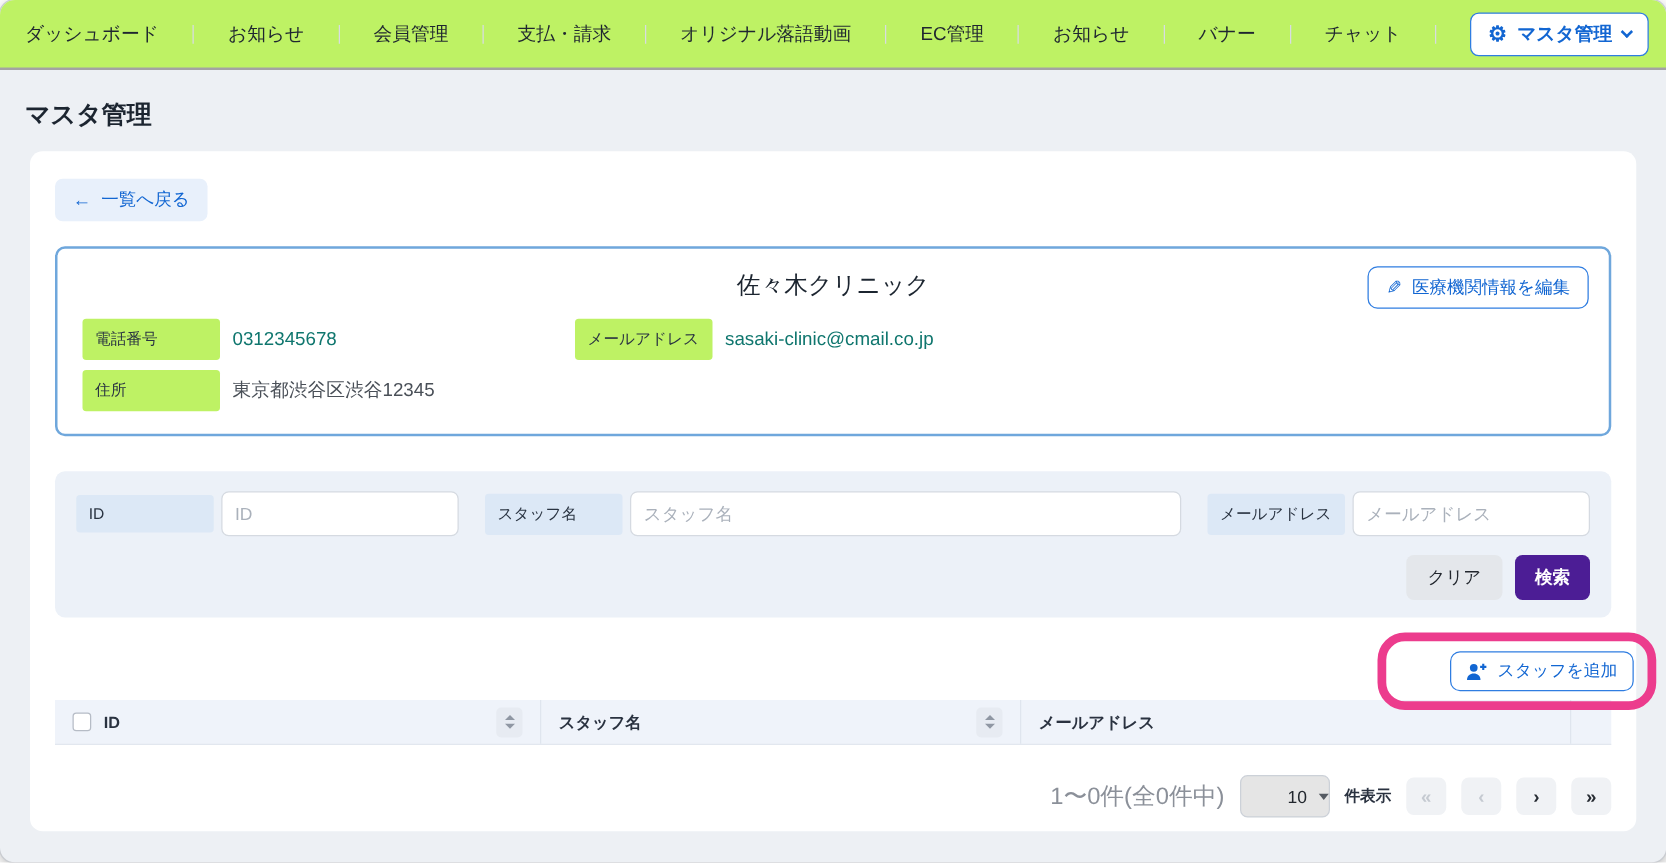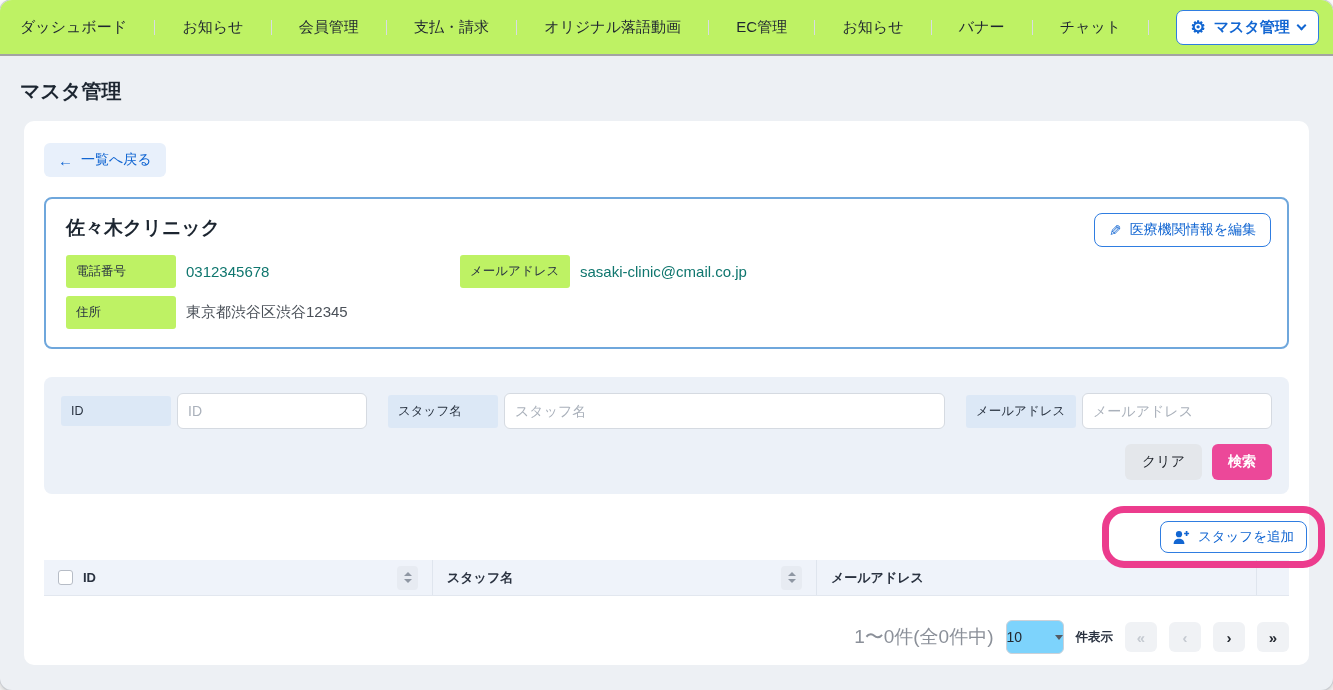--- a/index.html
+++ b/index.html
@@ -64,21 +64,21 @@
   }
   .back-arrow { font-size: 15px; line-height: 1; }
 
   
   .clinic-card {
     position: relative;
     margin-top: 20px;
     border: 2px solid #6fa7dc; border-radius: 8px;
     padding: 16px 20px 18px;
   }
-  .clinic-name { font-size: 19px; font-weight: 700; color: #1c2530; }
+  .clinic-name { font-size: 19px; font-weight: 400; color: #1c2530; text-align: center; }
   .edit-btn {
     position: absolute; top: 14px; right: 16px;
     display: inline-flex; align-items: center; gap: 8px;
     border: 1px solid #2f7de1; border-radius: 8px; background: #fff;
     color: #1266d2; font-size: 14px; padding: 7px 14px; cursor: pointer;
   }
   .pencil { font-size: 15px; line-height: 1; transform: scaleX(-1); }
   .info-grid {
     margin-top: 14px;
     display: grid;
@@ -111,21 +111,21 @@
   .in-id { width: 190px; margin-left: 6px; }
   .in-staff { width: 442px; margin-left: 6px; }
   .in-mail { width: 190px; margin-left: 6px; }
   .gap { width: 21px; flex: 0 0 21px; }
   .search-actions { display: flex; justify-content: flex-end; gap: 10px; margin-top: 15px; }
   .btn-clear {
     background: #e4e7eb; color: #22272e; border: none; border-radius: 6px;
     height: 36px; padding: 0 17px; font-size: 14px; cursor: pointer; font-family: inherit;
   }
   .btn-search {
-    background: #ec4899; color: #fff; border: none; border-radius: 6px;
+    background: #4c1d95; color: #fff; border: none; border-radius: 6px;
     height: 36px; padding: 0 16px; font-size: 14px; font-weight: 600; cursor: pointer; font-family: inherit;
   }
 
   
   .add-staff-row { position: relative; height: 52px; margin-top: 14px; }
   .highlight-ring {
     position: absolute; top: -2px; right: -36px; z-index: 5;
     border: 7px solid #ec3c8d; border-radius: 22px;
     padding: 8px 11px; background: transparent;
   }
@@ -165,23 +165,23 @@
   .tri-up { width:0; height:0; border-left:4px solid transparent; border-right:4px solid transparent; border-bottom:4px solid #8f97a3; }
   .tri-dn { width:0; height:0; border-left:4px solid transparent; border-right:4px solid transparent; border-top:4px solid #8f97a3; }
 
   
   .pagination {
     margin-top: 24px;
     display: flex; justify-content: flex-end; align-items: center; gap: 12px;
   }
   .range-text { font-size: 19px; color: #8b9099; }
   .page-size-select {
-    display: inline-flex; align-items: center; justify-content: space-between; gap: 9px;
-    height: 34px; width: 58px;
-    border: 1px solid #ccd1d8; border-radius: 6px; background: #7dd3fc;
+    display: inline-flex; align-items: center; justify-content: flex-end; gap: 9px;
+    height: 34px; width: 72px;
+    border: 1px solid #ccd1d8; border-radius: 6px; background: #e5e5e5;
     font-size: 14px; color: #22272e; cursor: pointer;
   }
   .caret-dn { width:0; height:0; border-left:4.5px solid transparent; border-right:4.5px solid transparent; border-top:5px solid #555b63; }
   .unit-label { font-size: 12.5px; font-weight: 600; color: #2a3240; }
   .pg-btn {
     width: 32px; height: 30px; border: none; border-radius: 6px;
     background: #f0f2f5; font-size: 15px; font-weight: 700; cursor: pointer;
     display: inline-flex; align-items: center; justify-content: center; font-family: inherit;
   }
   .pg-btn.disabled { color: #c5cad1; }

